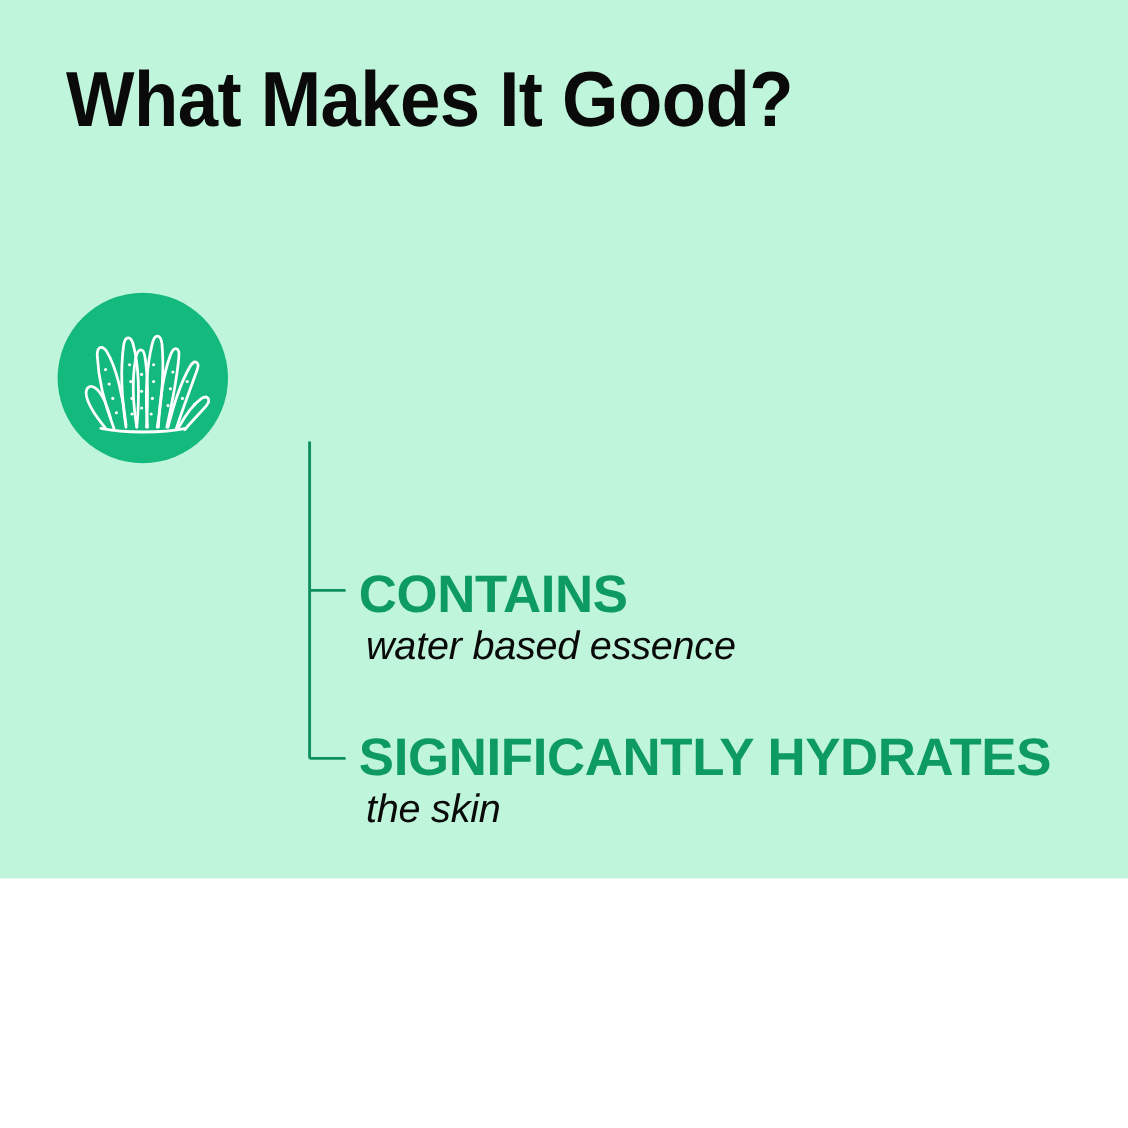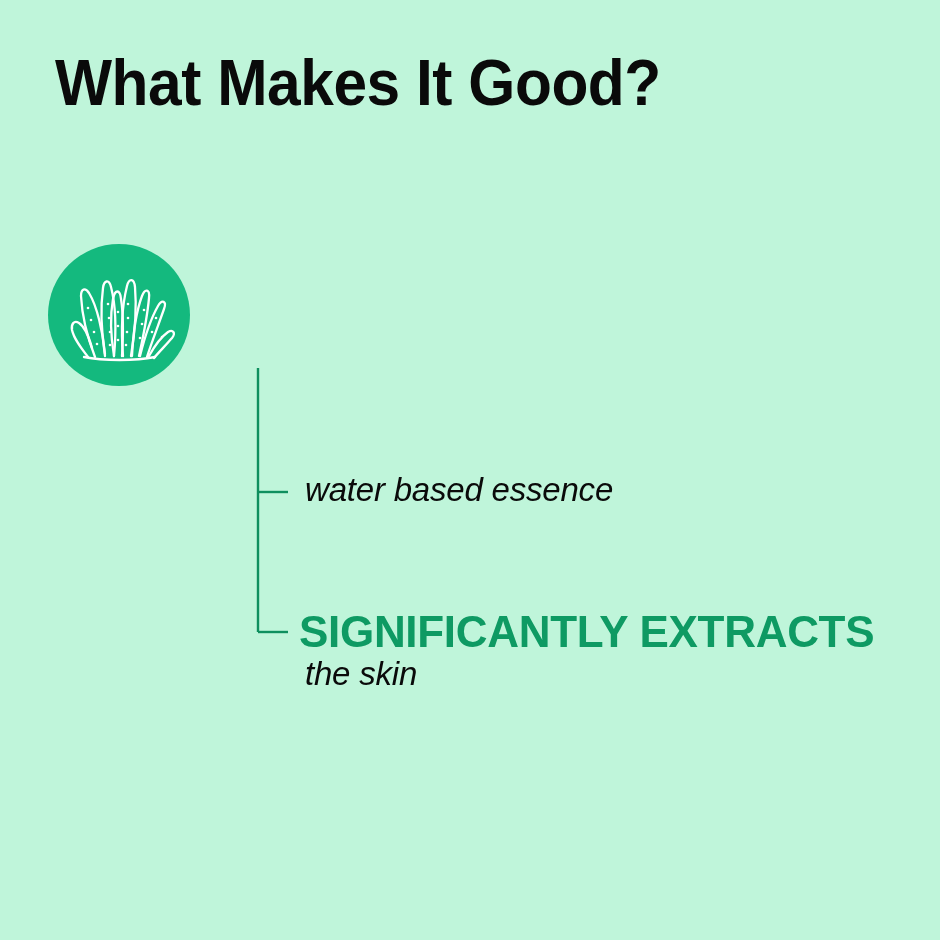--- a/index.html
+++ b/index.html
@@ -9,21 +9,21 @@
   body {
     width: 940px;
     height: 940px;
     font-family: "Liberation Sans", sans-serif;
     overflow: hidden;
   }
 
   #infographic {
     position: relative;
     width: 940px;
-    height: 940px;
+    height: 732px;
     background: #bff5da;
   }
 
   
   #page-title {
     position: absolute;
     left: 55px;
     top: 50px;
     font-family: "Liberation Sans", sans-serif;
     font-size: 65px;
@@ -175,23 +175,26 @@
       <path d="M10 12 L10 276"></path>
 
       <path d="M10 136 L40 136"></path>
 
       <path d="M10 276 L40 276"></path>
     </g>
   </svg>
 
 
   <div class="block" id="block-contains">
+    <div class="row">
+      <span class="line-emph">CONTAINS</span>
+    </div>
     <div class="row line-sub">water based essence</div>
   </div>
 
   <div class="block" id="block-hydrates">
     <div class="row">
-      <span class="line-emph">SIGNIFICANTLY EXTRACTS</span>
+      <span class="line-emph">SIGNIFICANTLY HYDRATES</span>
     </div>
     <div class="row line-sub">the skin</div>
   </div>
 
 </div>
 
 </body></html>

